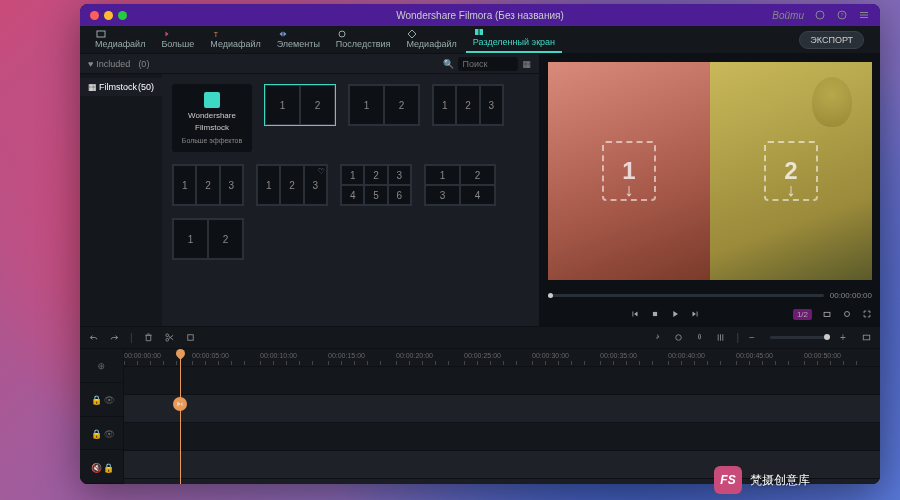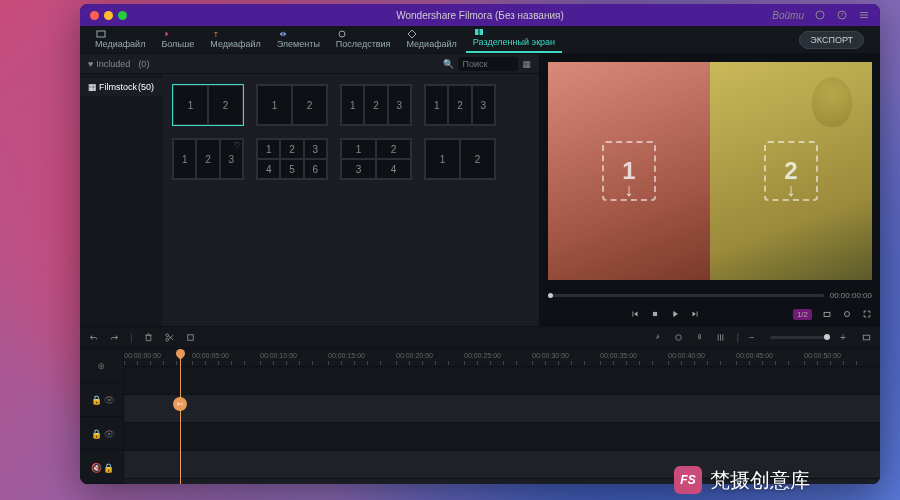--- a/index.html
+++ b/index.html
@@ -67,21 +67,21 @@
 .ruler { height:18px; background:#14181d; border-bottom:1px solid #0d1015; position:relative; font-size:7px; color:#666; }
 .ruler span { position:absolute; top:3px; }
 .tick { position:absolute; top:12px; width:1px; height:4px; background:#444; }
 .playhead { position:absolute; left:56px; top:0; bottom:0; width:1px; background:#e89a5a; z-index:5; }
 .playhead::before { content:""; position:absolute; top:0; left:-4px; width:9px; height:9px; background:#e89a5a; border-radius:50% 50% 50% 0; transform:rotate(-45deg); }
 .cut-marker { position:absolute; left:56px; top:48px; width:14px; height:14px; background:#e89a5a; border-radius:50%; transform:translateX(-50%); display:flex; align-items:center; justify-content:center; color:#fff; font-size:8px; }
 .track { height:28px; border-bottom:1px solid #0d1015; background:#1e2228; }
 .track.dark { background:#14181d; }
 .watermark { position:absolute; bottom:6px; right:90px; display:flex; align-items:center; gap:8px; z-index:20; }
 .wm-badge { width:28px; height:28px; background:#c94b7a; border-radius:6px; display:flex; align-items:center; justify-content:center; color:#fff; font-weight:bold; font-size:12px; font-style:italic; }
-.wm-text { font-size:20px; color:#fff; font-weight:500; text-shadow:0 1px 3px rgba(0,0,0,.5); }
+.wm-text { font-size:12px; color:#fff; font-weight:500; text-shadow:0 1px 3px rgba(0,0,0,.5); }
 .apple { position:absolute; bottom:20px; right:20px; width:50px; height:50px; opacity:.3; }
 svg{display:block}
 </style>
 </head>
 <body>
 
 <div class="desktop-bg"></div>
 
 <div class="apple">
 <svg viewBox="0 0 24 24">
@@ -194,20 +194,26 @@
         </div>
       </div>
       <div class="panel-body">
         <div class="side">
           <div class="side-item sel">
             <span>▦ <span>Filmstock</span></span>
               <span>(50)</span>
           </div>
         </div>
         <div class="grid">
+          <div class="filmstock">
+            <div class="logo"></div>
+            <div>Wondershare</div>
+            <div>Filmstock</div>
+            <div class="more">Больше эффектов</div>
+          </div>
 
         <div class="split sel">
               <div class="c" style="width: 50%; height: 100%;">1</div>
               <div class="c" style="width: 50%; height: 100%;">2</div>
             </div>
             <div class="split">
               <div class="c" style="width: 50%; height: 100%;">1</div>
               <div class="c" style="width: 50%; height: 100%;">2</div>
             </div>
             <div class="split">

